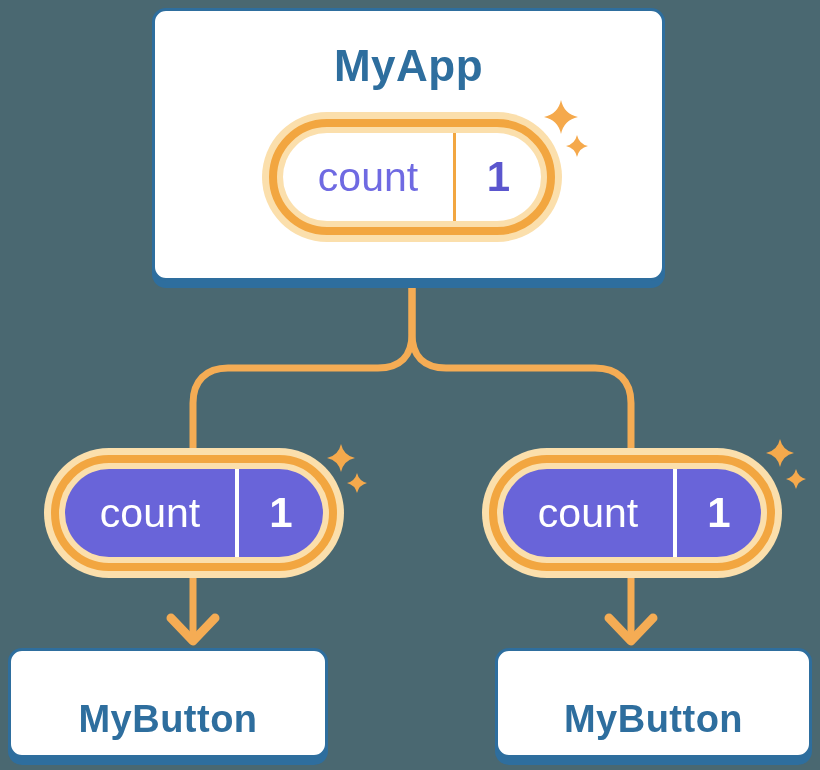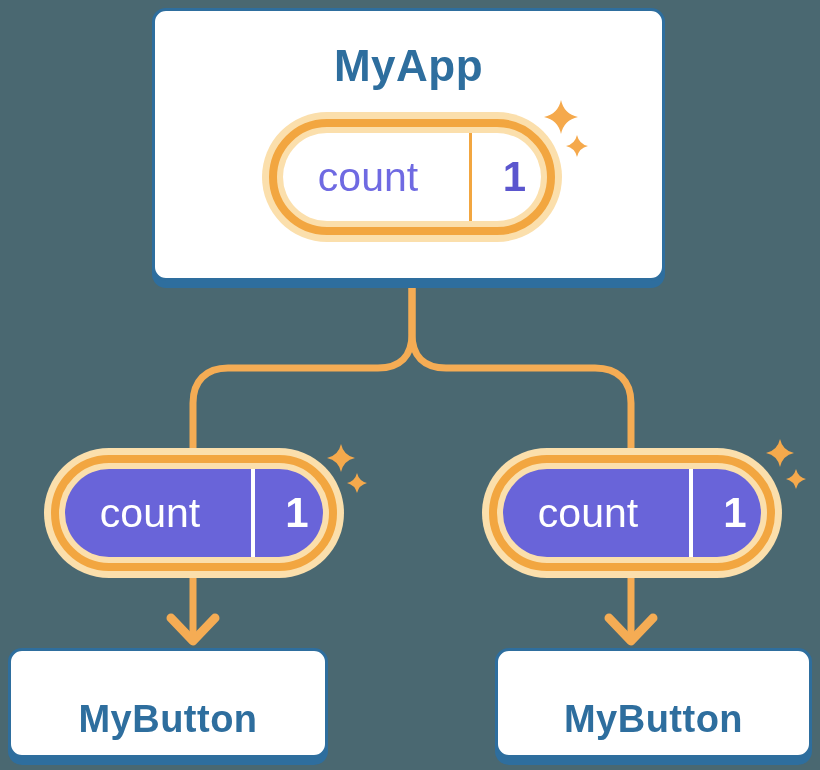--- a/index.html
+++ b/index.html
@@ -35,21 +35,21 @@
     position:absolute;box-sizing:border-box;z-index:3;
     width:300px;height:130px;border-radius:65px;
     background:#FBDFAC;padding:7px;
   }
   .pill-mid{
     box-sizing:border-box;height:100%;border-radius:58px;
     border:8px solid #F2A640;background:#FBDFAC;padding:6px;
   }
   .pill-body{
     box-sizing:border-box;height:100%;border-radius:44px;
-    overflow:hidden;display:flex;align-items:stretch;gap:16px;
+    overflow:hidden;display:flex;align-items:stretch;
   }
   .pill-top{left:262px;top:112px;}
   .pill-left{left:44px;top:448px;}
   .pill-right{left:482px;top:448px;}
 
   .light .pill-body{background:#FFFFFF;}
   .dark  .pill-body{background:#6964D9;}
 
   .pill-label{width:170px;display:flex;align-items:center;justify-content:center;}
   .pill-value{flex:1;display:flex;align-items:center;justify-content:center;}

